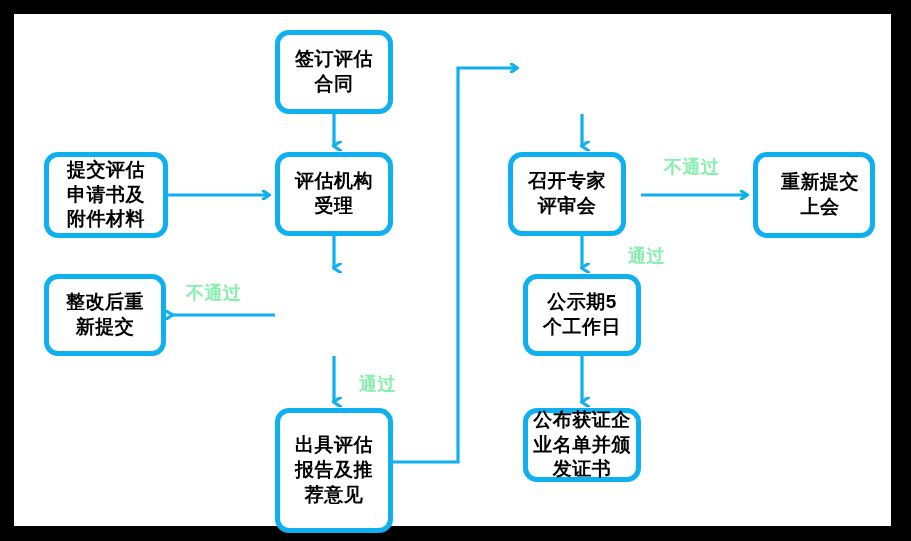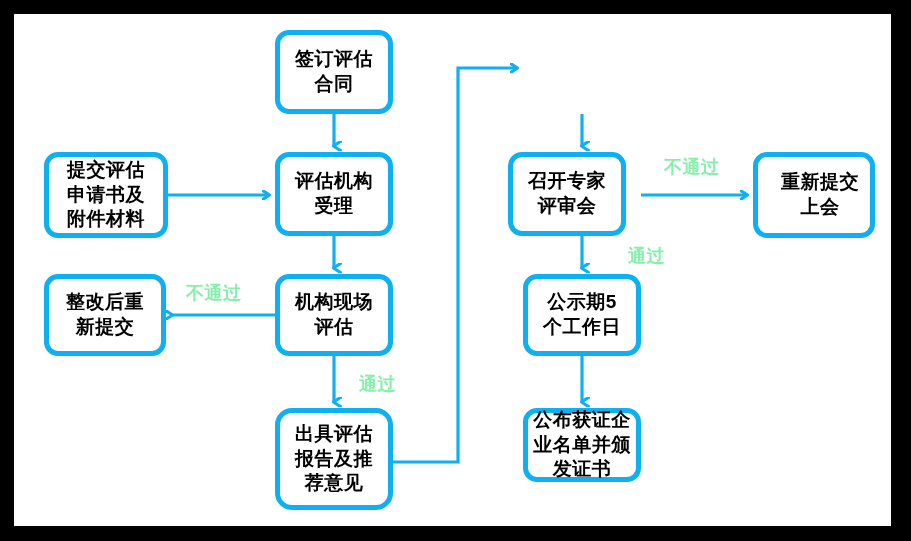--- a/index.html
+++ b/index.html
@@ -104,27 +104,25 @@
   <div class="node" style="left:44px; top:152px; width:124px; height:86px;">提交评估
 申请书及
 附件材料</div>
 
   <div class="node" style="left:275px; top:30px; width:118px; height:84px;">签订评估
 合同</div>
 
   <div class="node" style="left:275px; top:152px; width:118px; height:84px;">评估机构
 受理</div>
 
-  <div class="node" style="left:275px; top:274px; width:118px; height:82px;">机构现场
-评估</div>
 
   <div class="node" style="left:44px; top:274px; width:122px; height:82px;">整改后重
 新提交</div>
 
-  <div class="node" style="left:275px; top:408px; width:118px; height:102px;border-radius:17px;">出具评估
+  <div class="node" style="left:275px; top:408px; width:118px; height:125px;">出具评估
 报告及推
 荐意见</div>
 
 
   <div class="node" style="left:508px; top:152px; width:118px; height:84px;">召开专家
 评审会</div>
 
   <div class="node" style="left:753px; top:152px; width:122px; height:86px;padding-left:16px;">重新提交
 上会</div>
 

